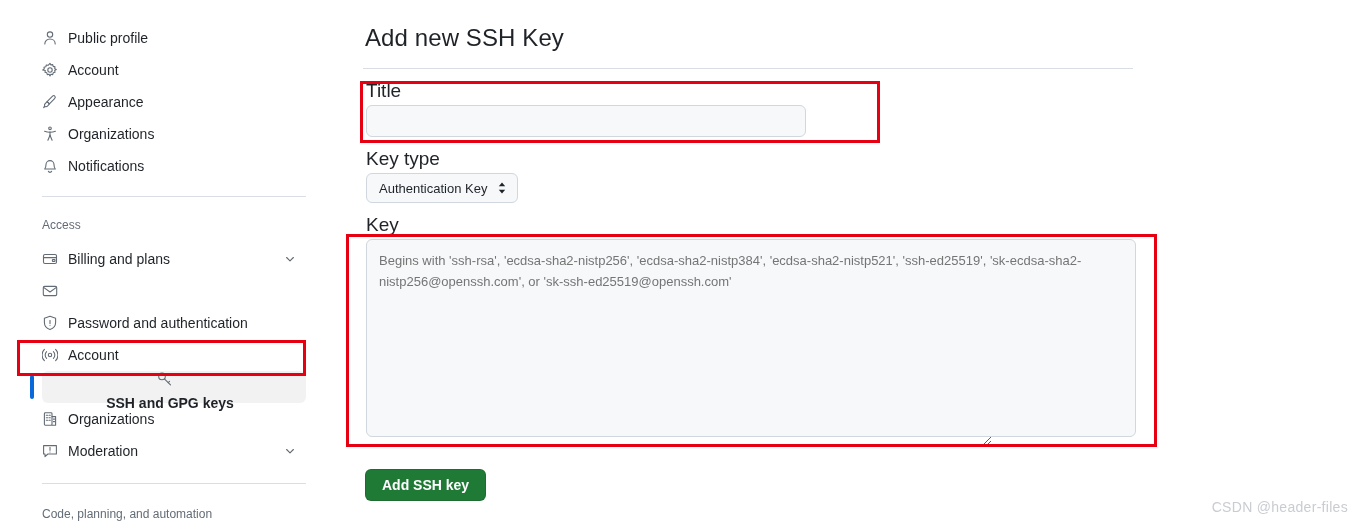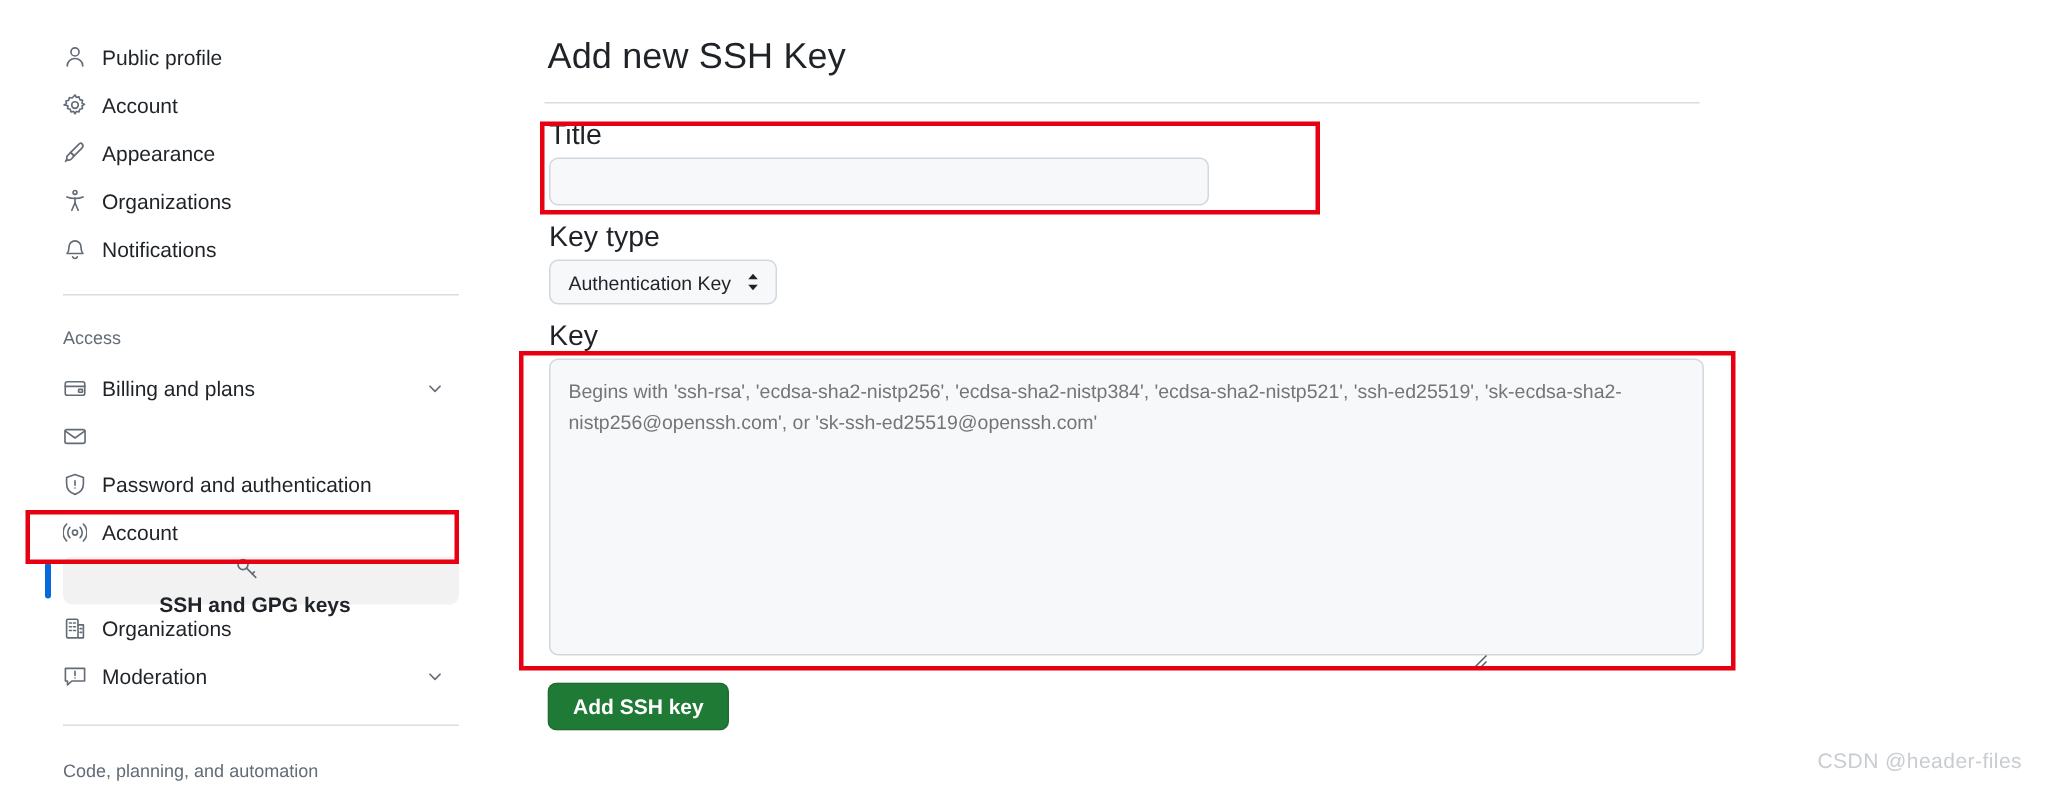--- a/index.html
+++ b/index.html
@@ -114,21 +114,21 @@
     font-family: "Liberation Sans", sans-serif;
     resize: none;
     outline: none;
     overflow: hidden;
   }
   .resize-grip {
     position: absolute; right: 372px; bottom: 77px;
     width: 12px; height: 12px; pointer-events:none;
   }
   #submit-btn {
-    margin-top: 13px; margin-left: 2px;
+    margin-top: 28px; margin-left: 2px;
     background: #1f7a36;
     border: 1px solid rgba(27,31,36,0.15);
     border-radius: 6px;
     color: #ffffff;
     font-size: 14px;
     font-weight: 700;
     padding: 0 16px;
     height: 32px;
     line-height: 30px;
     cursor: pointer;

